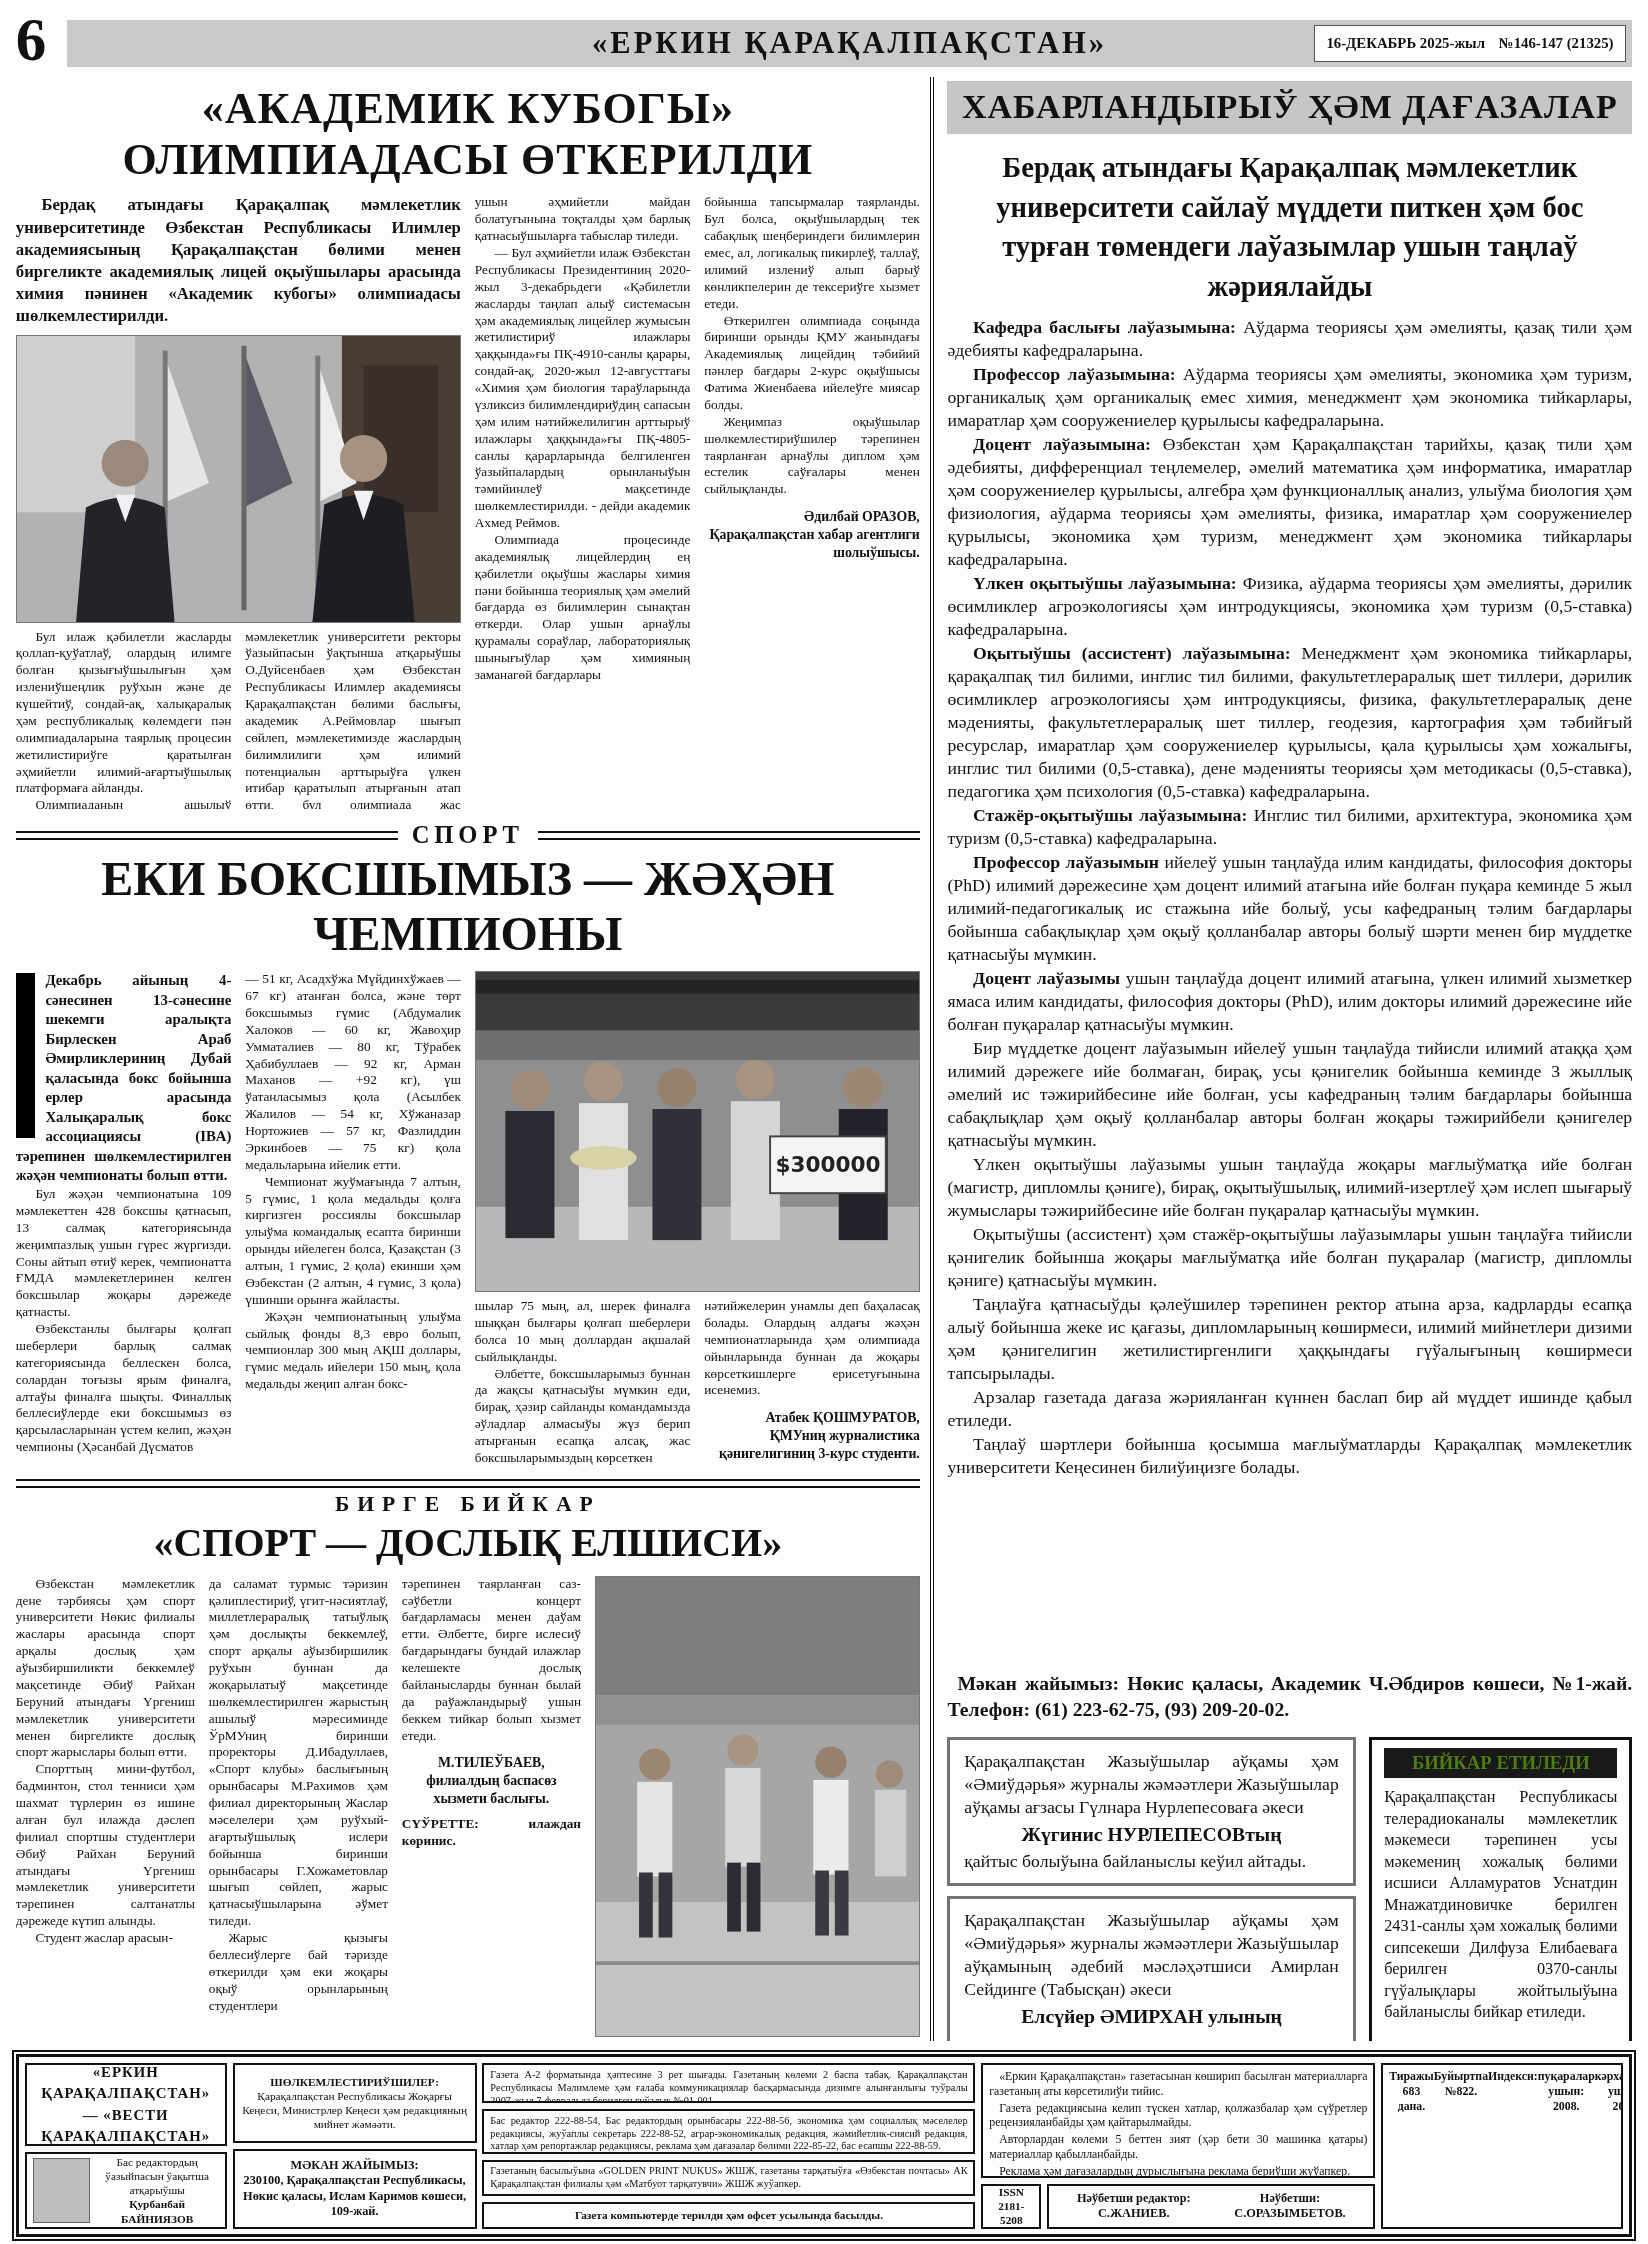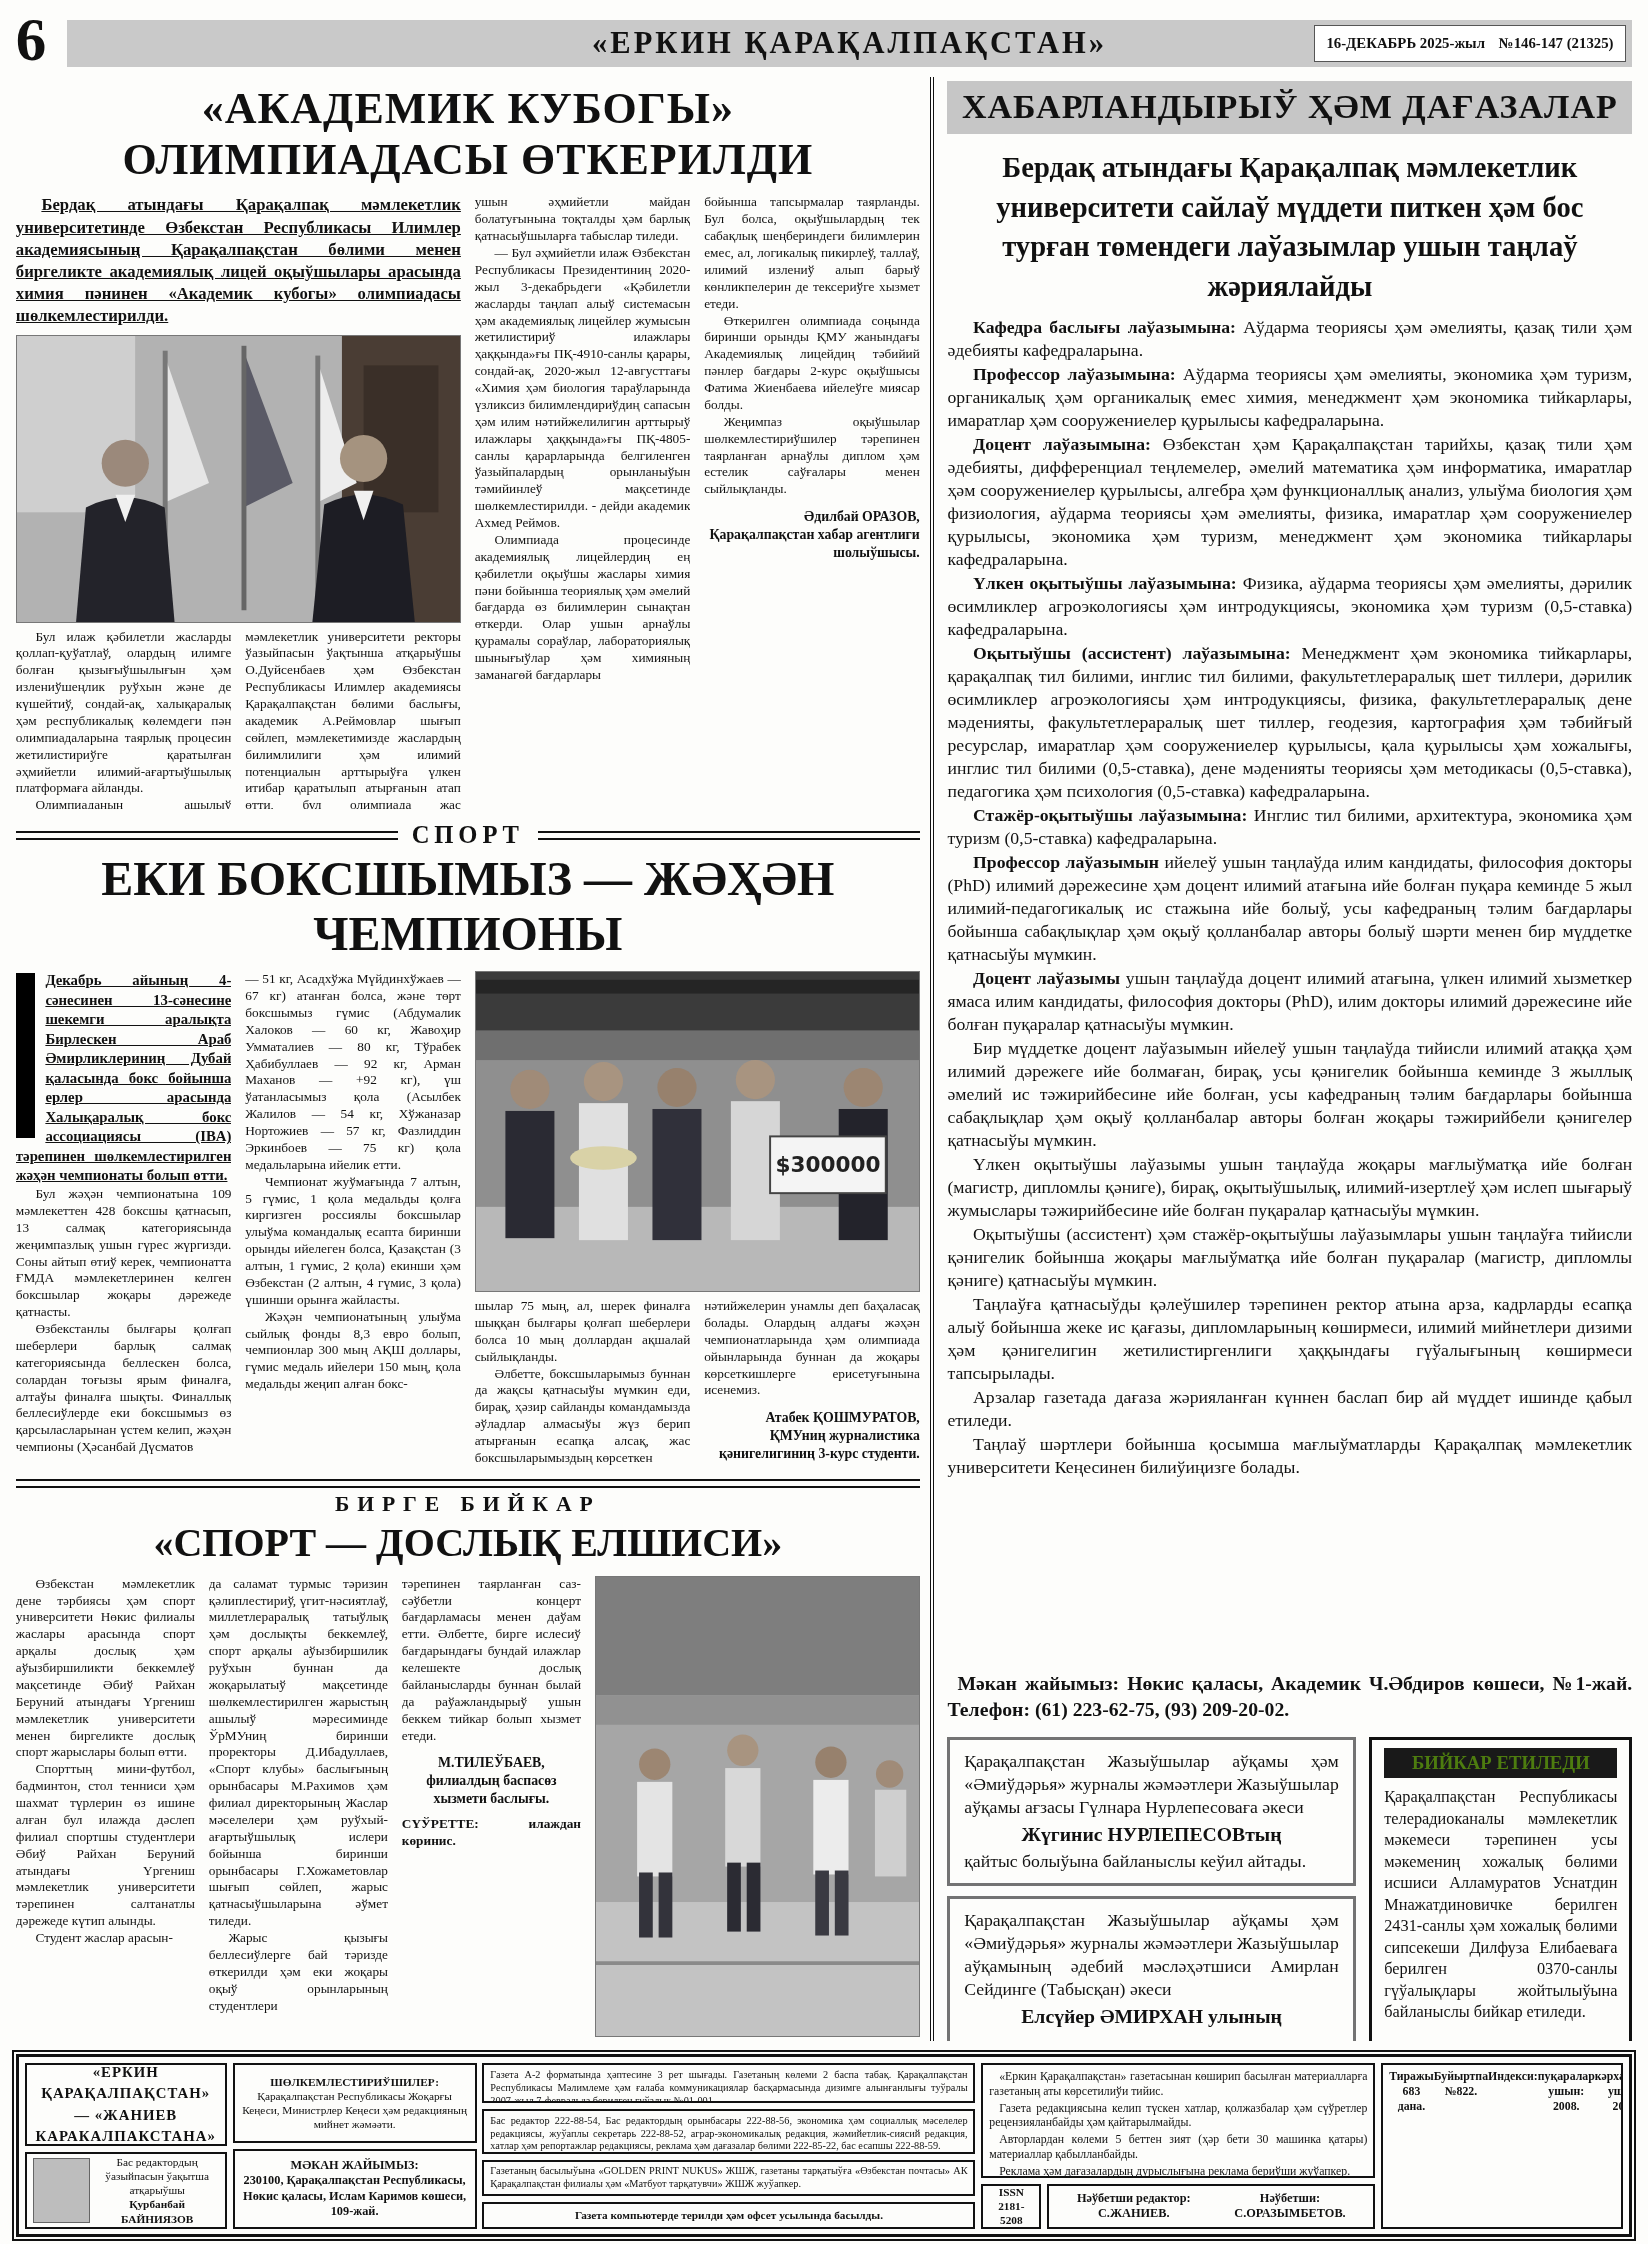--- a/index.html
+++ b/index.html
@@ -16,21 +16,21 @@
   .mast-title { font-size:30.5px; font-weight:bold; letter-spacing:3px; }
   .mast-issue { position:absolute; right:5.9px; top:4.9px; bottom:4.9px; background:#fff; border:1px solid #555; display:flex; align-items:center; gap:13.8px; padding:0 11.8px; font-weight:bold; font-size:14.8px; white-space:nowrap; }
   
   .body-grid { display:flex; height:1964px; overflow:hidden; margin-top:3.9px; }
   .left-region { width:904px; overflow:hidden; }
   .right-region { flex:1; margin-left:9.9px; border-left:4.9px double #111; padding-left:13.8px; overflow:hidden; }
   
   .para { text-indent:19.7px; text-align:justify; }
   .cont > .rep > p:first-child, .cont > p:first-child { text-indent:0; }
   .body-col { font-size:13.3px; line-height:1.27; overflow:hidden; }
-  .lead { font-weight:bold; text-decoration:underline; font-size:16.7px; line-height:1.32; text-align:justify; text-indent:25.6px; }
+  .lead { font-weight:bold; font-size:16.7px; line-height:1.32; text-align:justify; text-indent:25.6px; }
   .byline { margin-top:9.9px; text-align:right; font-weight:bold; font-size:13.8px; line-height:1.3; }
   .dbl-rule { height:8.9px; border-top:2px solid #111; border-bottom:2px solid #111; margin:9.9px 0 3.9px; }
   
   .a1-headline { text-align:center; font-size:44px; font-weight:bold; margin:5.9px 0 9.9px; letter-spacing:1px; }
   .a1-grid { display:grid; grid-template-columns:repeat(4,1fr); gap:13.8px; height:615px; overflow:hidden; }
   .a1-left { grid-column:1/3; display:flex; flex-direction:column; overflow:hidden; }
   .a1-left-cols { display:grid; grid-template-columns:1fr 1fr; gap:13.8px; flex:1; overflow:hidden; margin-top:5.9px; }
   .photo-frame { background:#b5b5b5; border:1px solid #777; margin-top:7.9px; overflow:hidden; }
   
   .kicker { display:flex; align-items:center; gap:13.8px; margin:11.8px 0 2px; }
@@ -305,21 +305,21 @@
         <div class="cancel">
           <div class="cancel-title">БИЙКАР ЕТИЛЕДИ</div>
           <div>Қарақалпақстан Республикасы телерадиоканалы мәмлекетлик мәкемеси тәрепинен усы мәкемениң хожалық бөлими исшиси Алламуратов Уснатдин Мнажатдиновичке берилген 2431-санлы ҳәм хожалық бөлими сипсекеши Дилфуза Елибаеваға берилген 0370-санлы гүўалықлары жойтылыўына байланыслы бийкар етиледи.</div>
         </div>
       </div>
     </div>
   </div>
 
   <footer class="footer">
     <div class="fcol fcol-a">
-      <div class="fcell gz-names">«ЕРКИН ҚАРАҚАЛПАҚСТАН» — «ЖАНИЕВ КАРАКАЛПАКСТАНА»</div>
+      <div class="fcell gz-names">«ЕРКИН ҚАРАҚАЛПАҚСТАН» — «ВЕСТИ ҚАРАҚАЛПАҚСТАН»</div>
       <div class="fcell ed-cell">
         <div class="bld"></div>
         <div>
           <span>Бас редактордың ўазыйпасын ўақытша атқарыўшы</span>
           <b class="cap">Қурбанбай БАЙНИЯЗОВ</b>
         </div>
       </div>
     </div>
     <div class="fcol fcol-b">
       <div class="fcell org-cell">

